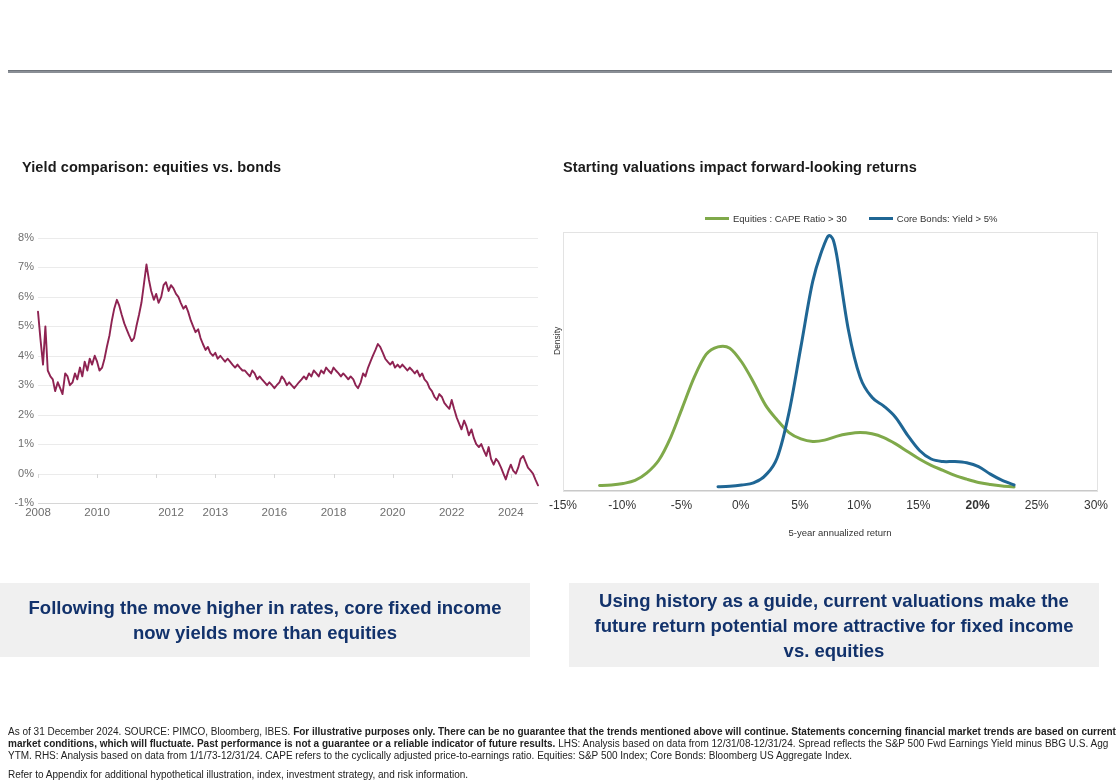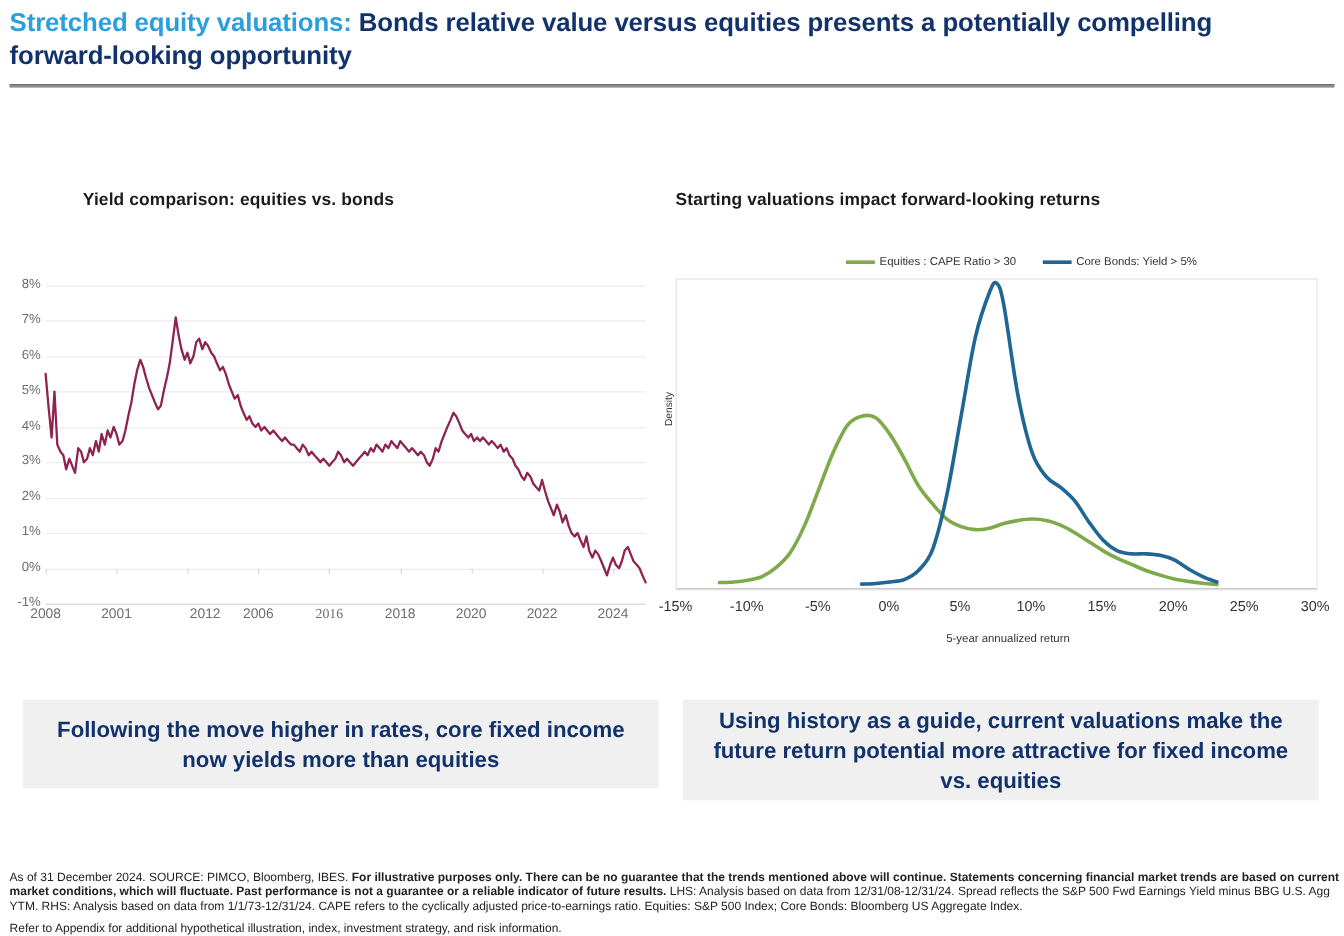--- a/index.html
+++ b/index.html
@@ -24,21 +24,21 @@
     position:absolute; left:8px; top:70px; width:1104px; height:3px;
     background:#8a8f96;
     border-top:1px solid #6f747b;
   }
 
   
   .panel-title {
     position:absolute; font-size:14.5px; font-weight:bold; color:#1b1b1b;
     letter-spacing:0.1px;
   }
-  #left-panel-title  { left:22px;  top:159px;margin-left:47px; }
+  #left-panel-title  { left:22px;  top:159px; }
   #right-panel-title { left:563px; top:159px; }
 
   
   #left-chart { position:absolute; left:0px; top:205px; width:560px; height:330px; }
   #lc-legend {
     position:absolute; left:200px; top:17px;
     display:flex; align-items:center; gap:6px;
     font-size:12px; color:#3d3d3d;
   }
   #lc-legend .swatch { width:30px; height:3px; background:#8e2352; display:inline-block; }
@@ -89,38 +89,35 @@
     position:absolute;
     background:#f0f0f0;
     color:#12326b;
     font-weight:bold;
     font-size:18.5px;
     line-height:25px;
     text-align:center;
     display:flex; align-items:center; justify-content:center;
     padding:8px 24px;
   }
-  #callout-left  { left:19px;  top:583px; width:530px; height:74px; }
+  #callout-left  { left:0;  top:583px; width:530px; height:74px; }
   #callout-right { left:569px; top:583px; width:530px; height:84px; }
 
   
   #footnote {
     position:absolute; left:8px; top:726px; width:1110px;
     font-size:10px; line-height:12.2px; color:#222;
   }
   #footnote b { font-weight:bold; }
   #footnote .line-extra { display:block; margin-top:6px; }
 </style>
 </head>
 <body>
 
 <div id="header">
-  <div id="title-text">
-    <span id="title-lead">Stretched equity valuations:</span><span id="title-rest"> Bonds relative value versus equities presents a potentially compelling forward-looking opportunity</span>
-  </div>
   <div id="header-rule"></div>
 </div>
 
 <div class="panel-title" id="left-panel-title">Yield comparison: equities vs. bonds</div>
 <div class="panel-title" id="right-panel-title">Starting valuations impact forward-looking returns</div>
 
 <div id="left-chart">
   <div id="lc-plot">
     <div id="lc-grids">
         <div class="lc-grid" style="top: 0px;"></div>
@@ -150,24 +147,24 @@
         <div class="lc-ylabel" style="top: 88.3333px;">5%</div>
         <div class="lc-ylabel" style="top: 117.778px;">4%</div>
         <div class="lc-ylabel" style="top: 147.222px;">3%</div>
         <div class="lc-ylabel" style="top: 176.667px;">2%</div>
         <div class="lc-ylabel" style="top: 206.111px;">1%</div>
         <div class="lc-ylabel" style="top: 235.556px;">0%</div>
         <div class="lc-ylabel" style="top: 265px;">-1%</div>
       </div>
     <div id="lc-xticks">
         <div class="lc-xlabel" style="left: 0px;">2008</div>
-        <div class="lc-xlabel" style="left: 59.1017px;">2001</div>
+        <div class="lc-xlabel" style="left: 59.1017px;">2010</div>
         <div class="lc-xlabel" style="left: 133px;">2012</div>
-        <div class="lc-xlabel" style="left: 177.305px;">2006</div>
-        <div class="lc-xlabel" style="left: 236.407px; font-family: Liberation Serif, serif;">2016</div>
+        <div class="lc-xlabel" style="left: 177.305px;">2013</div>
+        <div class="lc-xlabel" style="left: 236.407px;">2016</div>
         <div class="lc-xlabel" style="left: 295.508px;">2018</div>
         <div class="lc-xlabel" style="left: 354.61px;">2020</div>
         <div class="lc-xlabel" style="left: 413.712px;">2022</div>
         <div class="lc-xlabel" style="left: 472.813px;">2024</div>
       </div>
     <svg id="lc-svg" width="500" height="265" viewBox="0 0 500 265" style="position:absolute;left:0;top:0;overflow:visible;">
       <path id="lc-path" fill="none" stroke="#8e2352" stroke-width="1.9" stroke-linejoin="round" stroke-linecap="round" d="M0.00 73.61 L2.36 100.11 L5.02 126.61 L7.39 88.33 L9.75 132.50 L12.41 138.39 L14.78 141.33 L17.14 153.11 L19.80 144.28 L22.16 150.17 L24.53 156.06 L27.19 135.44 L29.55 138.39 L31.91 147.22 L34.57 144.28 L36.94 135.44 L39.30 141.33 L41.96 129.56 L44.33 138.39 L46.69 123.67 L49.35 132.50 L51.71 120.72 L54.08 126.61 L56.74 117.78 L59.10 123.67 L61.47 132.50 L64.13 129.56 L66.49 120.72 L68.85 108.94 L71.51 97.17 L73.88 82.44 L76.24 70.67 L78.90 61.83 L81.26 67.72 L83.63 76.56 L86.29 85.39 L88.65 91.28 L91.02 97.17 L93.68 103.06 L96.04 100.11 L98.40 88.33 L101.06 76.56 L103.43 64.78 L105.79 47.11 L108.45 26.50 L110.82 41.22 L113.18 53.00 L115.84 61.83 L118.20 55.94 L120.57 64.78 L123.23 58.89 L125.59 47.11 L127.96 44.17 L130.61 53.00 L132.98 47.11 L135.34 50.06 L138.00 55.94 L140.37 58.89 L142.73 64.78 L145.39 70.67 L147.75 67.72 L150.12 73.61 L152.78 82.44 L155.14 88.33 L157.51 94.22 L160.17 91.28 L162.53 100.11 L164.89 106.00 L167.55 111.89 L169.92 108.94 L172.28 114.83 L174.94 117.78 L177.30 114.83 L179.67 120.72 L182.33 117.78 L184.69 120.72 L187.06 123.67 L189.72 120.72 L192.08 123.67 L194.44 126.61 L197.10 129.56 L199.47 126.61 L201.83 129.56 L204.49 132.50 L206.86 132.50 L209.22 135.44 L211.88 138.39 L214.24 132.50 L216.61 135.44 L219.27 141.33 L221.63 138.39 L224.00 141.33 L226.65 144.28 L229.02 147.22 L231.38 144.28 L234.04 147.22 L236.41 150.17 L238.77 147.22 L241.43 144.28 L243.79 138.39 L246.16 141.33 L248.82 147.22 L251.18 144.28 L253.55 147.22 L256.21 150.17 L258.57 147.22 L260.93 144.28 L263.59 141.33 L265.96 138.39 L268.32 141.33 L270.98 135.44 L273.35 138.39 L275.71 132.50 L278.37 135.44 L280.73 138.39 L283.10 132.50 L285.76 135.44 L288.12 129.56 L290.48 132.50 L293.14 135.44 L295.51 129.56 L297.87 132.50 L300.53 135.44 L302.90 138.39 L305.26 135.44 L307.92 138.39 L310.28 141.33 L312.65 138.39 L315.31 141.33 L317.67 147.22 L320.04 150.17 L322.70 144.28 L325.06 135.44 L327.42 138.39 L330.08 129.56 L332.45 123.67 L334.81 117.78 L337.47 111.89 L339.83 106.00 L342.20 108.94 L344.86 114.83 L347.22 120.72 L349.59 123.67 L352.25 126.61 L354.61 123.67 L356.97 129.56 L359.63 126.61 L362.00 129.56 L364.36 126.61 L367.02 129.56 L369.39 132.50 L371.75 129.56 L374.41 132.50 L376.77 135.44 L379.14 132.50 L381.80 138.39 L384.16 135.44 L386.52 141.33 L389.18 144.28 L391.55 150.17 L393.91 153.11 L396.57 159.00 L398.94 161.94 L401.30 156.06 L403.96 159.00 L406.32 164.89 L408.69 167.83 L411.35 170.78 L413.71 161.94 L416.08 170.78 L418.74 179.61 L421.10 185.50 L423.46 191.39 L426.12 182.56 L428.49 188.44 L430.85 197.28 L433.51 191.39 L435.87 200.22 L438.24 206.11 L440.90 209.06 L443.26 206.11 L445.63 212.00 L448.29 217.89 L450.65 209.06 L453.01 220.83 L455.67 226.72 L458.04 220.83 L460.40 223.78 L463.06 229.67 L465.43 235.56 L467.79 241.44 L470.45 232.61 L472.81 226.72 L475.18 232.61 L477.84 235.56 L480.20 229.67 L482.57 220.83 L485.22 217.89 L487.59 223.78 L489.95 229.67 L492.61 232.61 L494.98 235.56 L497.34 241.44 L500.00 247.33"></path>
     </svg>
   </div>
 </div>
@@ -192,21 +189,21 @@
   <div style="position: absolute; left: 0px; bottom: 0px; width: 100%; height: 1px; background: rgb(201, 201, 201);"></div>
     </div>
   <div id="rc-xticks">
       <div class="rc-xlabel" style="left: 3px;">-15%</div>
       <div class="rc-xlabel" style="left: 62.2222px;">-10%</div>
       <div class="rc-xlabel" style="left: 121.444px;">-5%</div>
       <div class="rc-xlabel" style="left: 180.667px;">0%</div>
       <div class="rc-xlabel" style="left: 239.889px;">5%</div>
       <div class="rc-xlabel" style="left: 299.111px;">10%</div>
       <div class="rc-xlabel" style="left: 358.333px;">15%</div>
-      <div class="rc-xlabel" style="left: 417.556px;">20%</div>
+      <div class="rc-xlabel" style="left: 417.556px; font-weight: bold;">20%</div>
       <div class="rc-xlabel" style="left: 476.778px;">25%</div>
       <div class="rc-xlabel" style="left: 536px;">30%</div>
     </div>
   <div id="rc-axis-title">5-year annualized return</div>
 </div>
 
 <div class="callout" id="callout-left">Following the move higher in rates, core fixed income now yields more than equities</div>
 <div class="callout" id="callout-right">Using history as a guide, current valuations make the future return potential more attractive for fixed income vs. equities</div>
 
 <div id="footnote">

